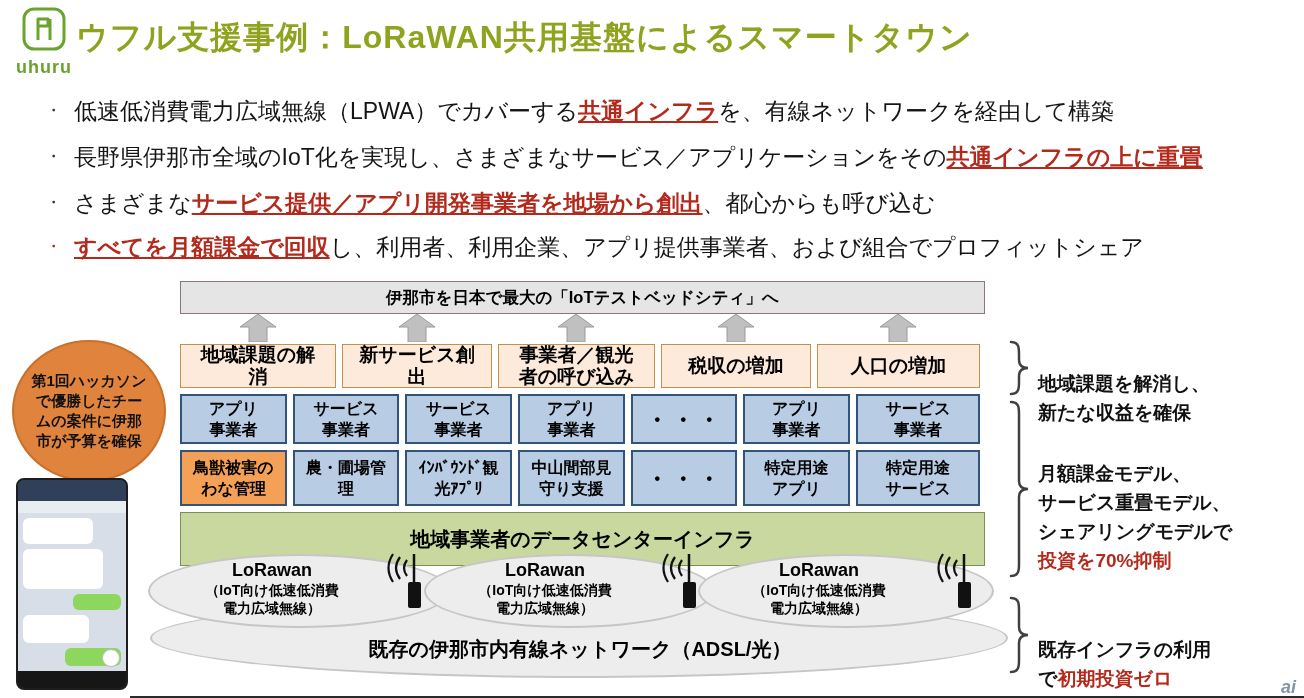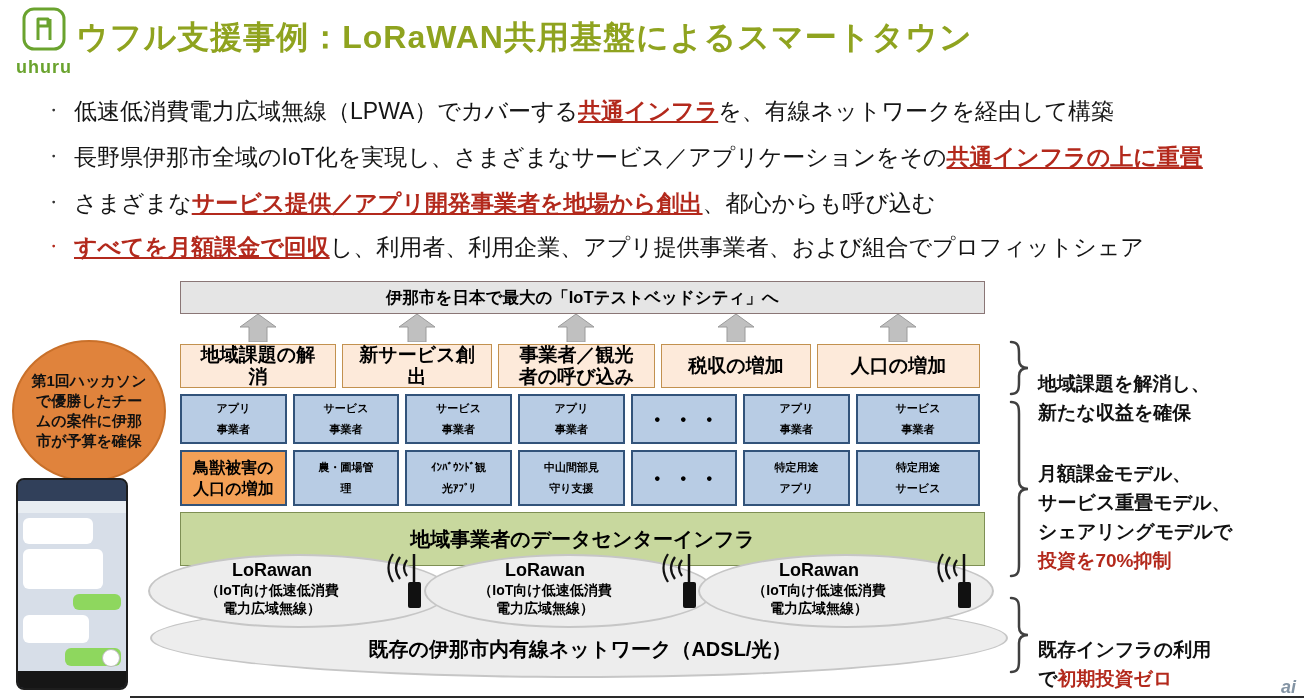--- a/index.html
+++ b/index.html
@@ -16,21 +16,21 @@
   .bullet { position:absolute; left:45px; font-size:23px; color:#151515; white-space:nowrap; }
   .bdot { display:inline-block; margin-right:12px; font-size:17px; vertical-align:3px; color:#333; }
   .bdot.redmark { color:#b3291c; }
   .em { color:#b3291c; font-weight:bold; text-decoration:underline; }
 
   
   .box { position:absolute; display:flex; align-items:center; justify-content:center;
          text-align:center; font-weight:bold; color:#000; white-space:pre-line; }
   .vision  { background:#e5e5e5; border:1.5px solid #8a7676; font-size:16.5px; }
   .outcome { background:#fdeada; border:1.5px solid #c2914f; font-size:19px; line-height:22px; }
-  .blue    { background:#b8cce4; border:2px solid #32537a; font-size:11px; line-height:21px; }
+  .blue    { background:#b8cce4; border:2px solid #32537a; font-size:16px; line-height:21px; }
   .orangebx{ background:#f4a157; border:2px solid #32537a; font-size:16px; line-height:21px; }
   .dots    { font-size:24px; letter-spacing:2px; }
   .dc      { background:#c8d89e; border:1.5px solid #7e8f54; font-size:20px; }
 
   .ellipse { position:absolute; border-radius:50%; background:#ededed; border:2px solid #c6c6c6; }
   .lorawan-text { position:absolute; text-align:center; font-weight:bold; color:#000; z-index:3; }
   .lw-name { font-size:18px; }
   .lw-desc { font-size:14px; line-height:18px; white-space:pre-line; }
   .wired-text { position:absolute; text-align:center; font-weight:bold; font-size:20px; color:#000; z-index:3; }
 
@@ -131,21 +131,21 @@
 事業者</div>
   <div class="box blue" style="left:518px;top:394px;width:107px;height:50px">アプリ
 事業者</div>
   <div class="box blue dots" style="left:631px;top:394px;width:106px;height:50px">・・・</div>
   <div class="box blue" style="left:743px;top:394px;width:107px;height:50px">アプリ
 事業者</div>
   <div class="box blue" style="left:856px;top:394px;width:124px;height:50px">サービス
 事業者</div>
 
   <div class="box orangebx" style="left:180px;top:450px;width:107px;height:56px">鳥獣被害の
-人口の増加</div>
+わな管理</div>
   <div class="box blue" style="left:293px;top:450px;width:106px;height:56px">農・圃場管
 理</div>
   <div class="box blue" style="left:405px;top:450px;width:107px;height:56px">ｲﾝﾊﾞｳﾝﾄﾞ観
 光ｱﾌﾟﾘ</div>
   <div class="box blue" style="left:518px;top:450px;width:107px;height:56px">中山間部見
 守り支援</div>
   <div class="box blue dots" style="left:631px;top:450px;width:106px;height:56px">・・・</div>
   <div class="box blue" style="left:743px;top:450px;width:107px;height:56px">特定用途
 アプリ</div>
   <div class="box blue" style="left:856px;top:450px;width:124px;height:56px">特定用途

